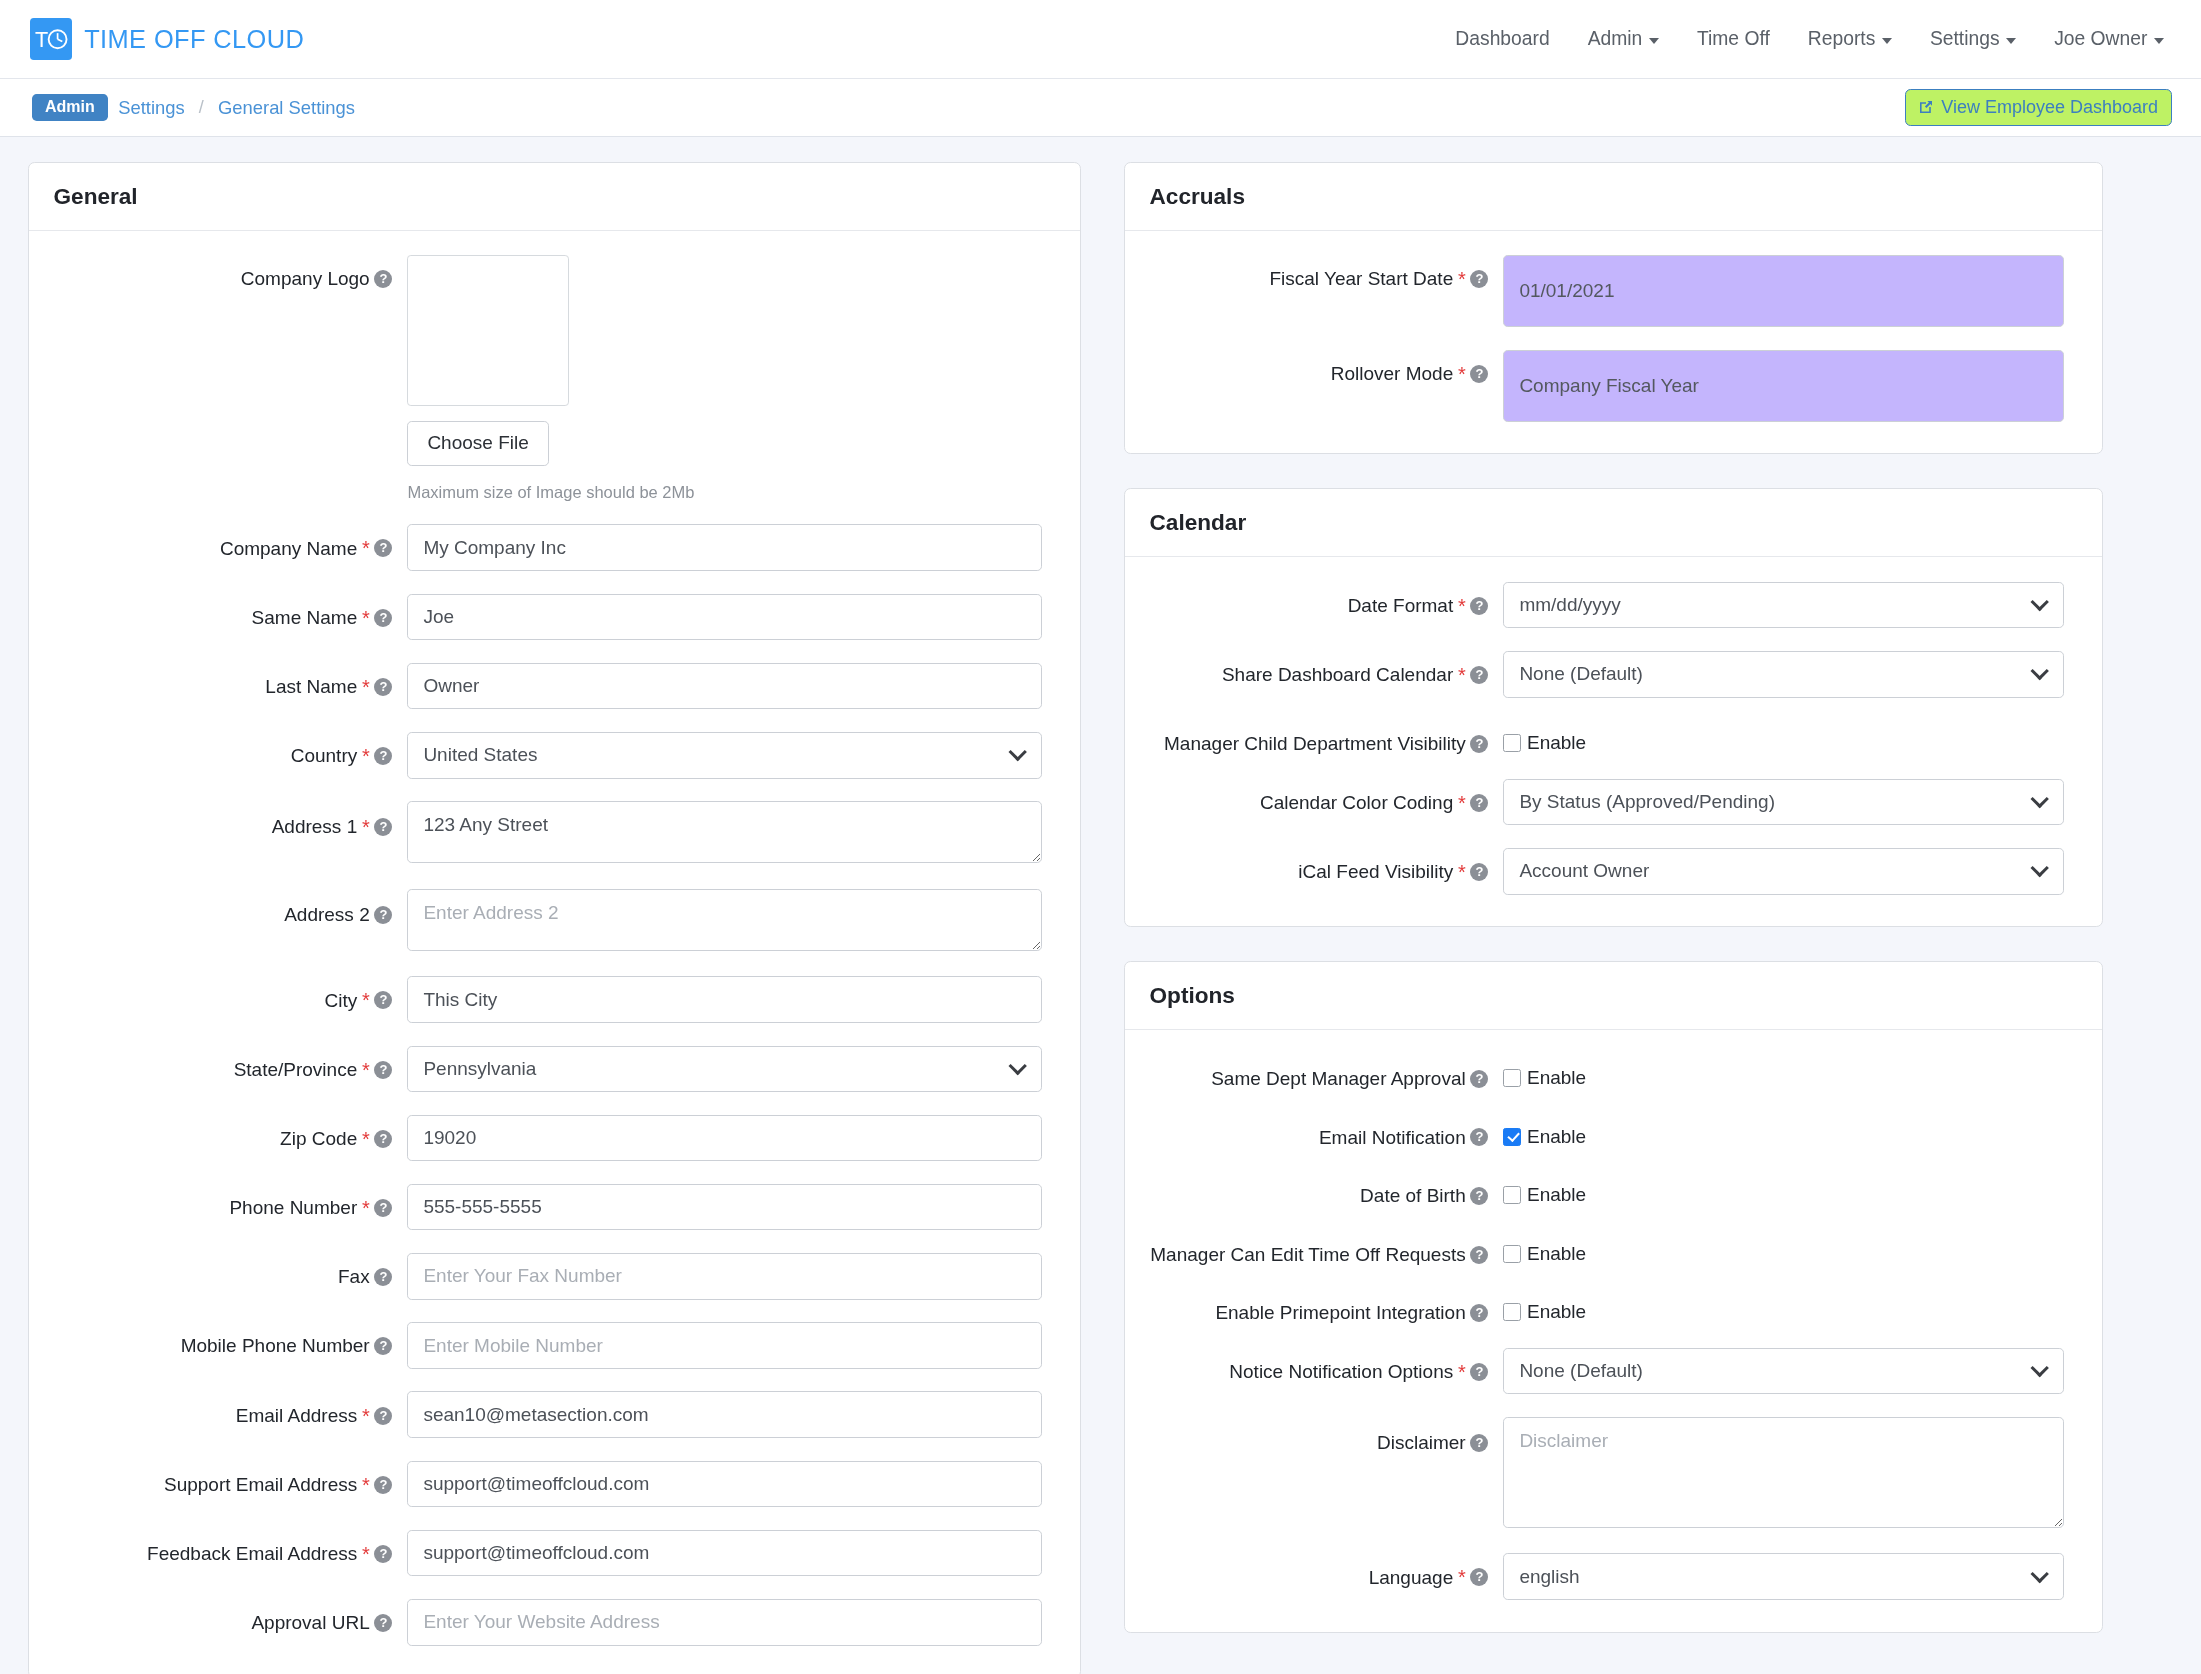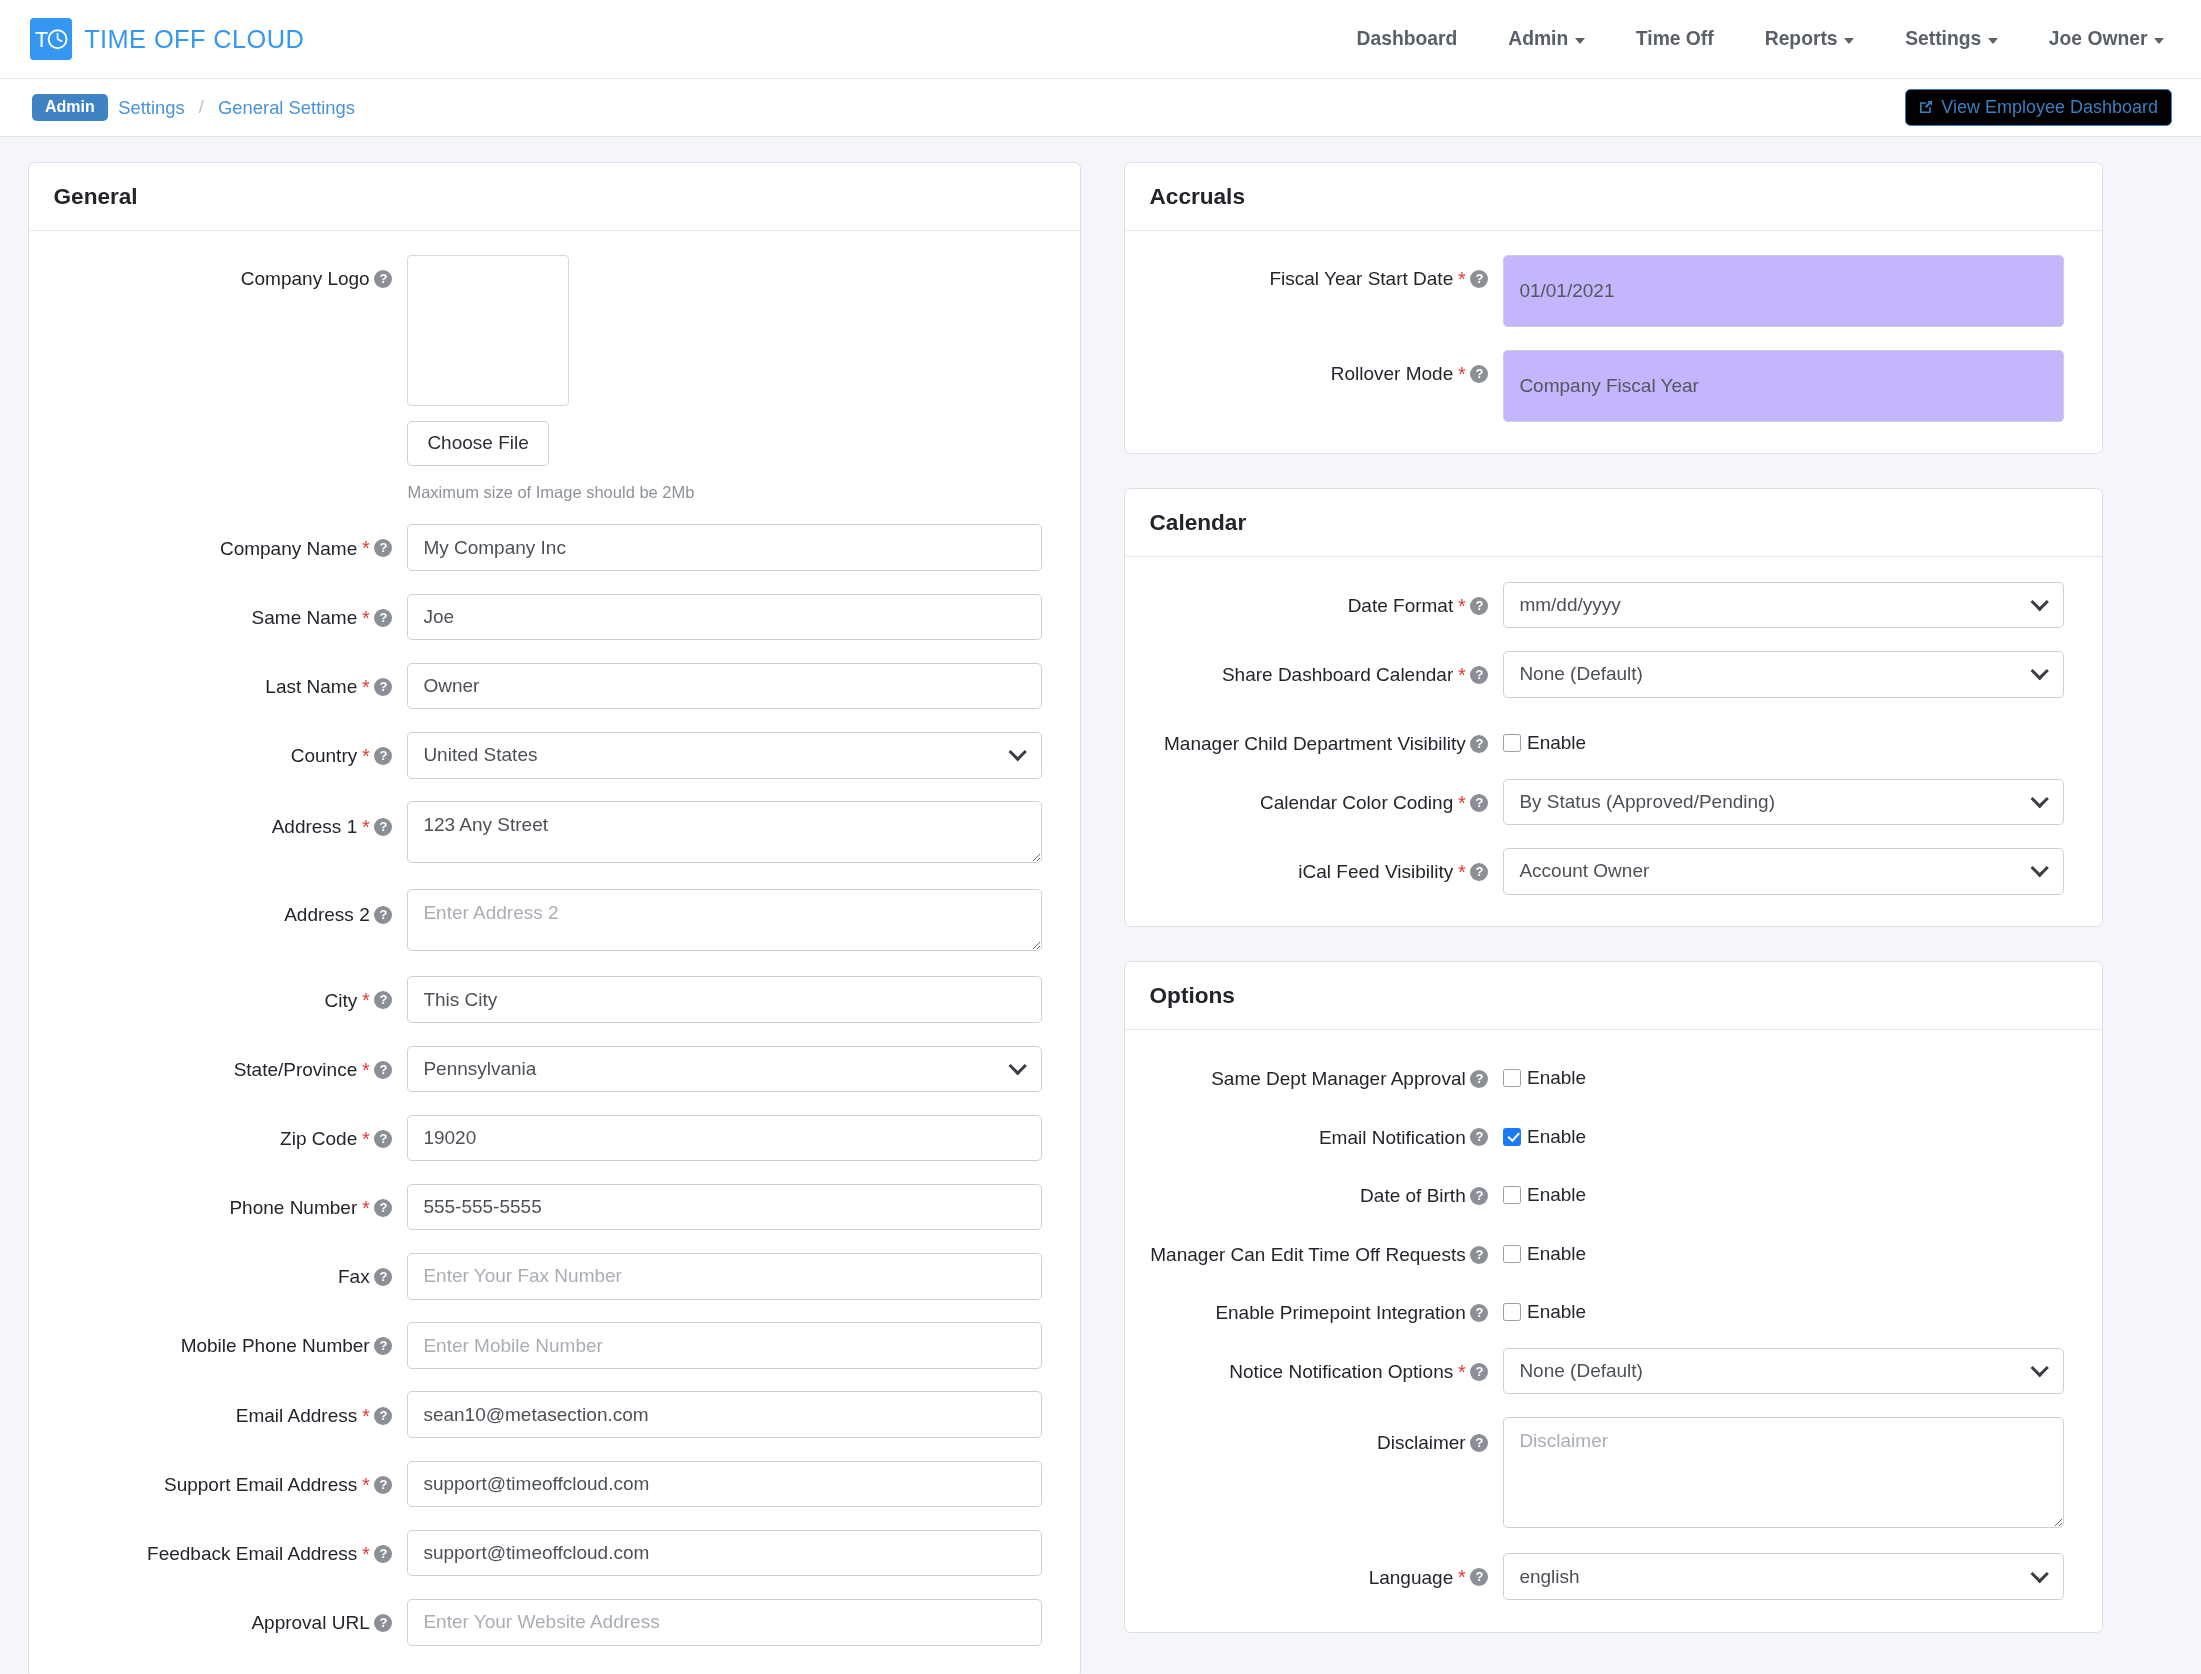--- a/index.html
+++ b/index.html
@@ -28,21 +28,21 @@
     display: flex; align-items: center; justify-content: center;
     flex: none;
   }
   .brand-name {
     font-size: 25.4px;
     color: #3498f3;
     letter-spacing: 0.4px;
     white-space: nowrap;
   }
   .nav-spacer { flex: 1; }
-  .nav-links { display: flex; align-items: center; gap: 51px; font-weight: bold; }
+  .nav-links { display: flex; align-items: center; gap: 38px; }
   .nav-link {
     font-size: 19.3px;
     color: #5a6068;
     white-space: nowrap;
     display: inline-flex;
     align-items: center;
     gap: 6.6px;
     cursor: pointer;
   }
   .caret {
@@ -80,21 +80,21 @@
     color: #4a92d6;
     cursor: pointer;
   }
   .crumb-sep { font-size: 18px; color: #b9c0c8; margin: 0 3.8px; }
   .crumb-current { font-size: 18.4px; color: #4a92d6; cursor: pointer; }
   .crumb-spacer { flex: 1; }
   .view-dash-btn {
     border: 0.9px solid #3c7fc0;
     border-radius: 5.6px;
     color: #3c7fc0;
-    background: #000000;
+    background: #bef264;
     font-size: 18px;
     padding: 6.6px 13px 7.5px 11.3px;
     display: inline-flex;
     align-items: center;
     gap: 7.5px;
     cursor: pointer;
     white-space: nowrap;
   }
 
   

